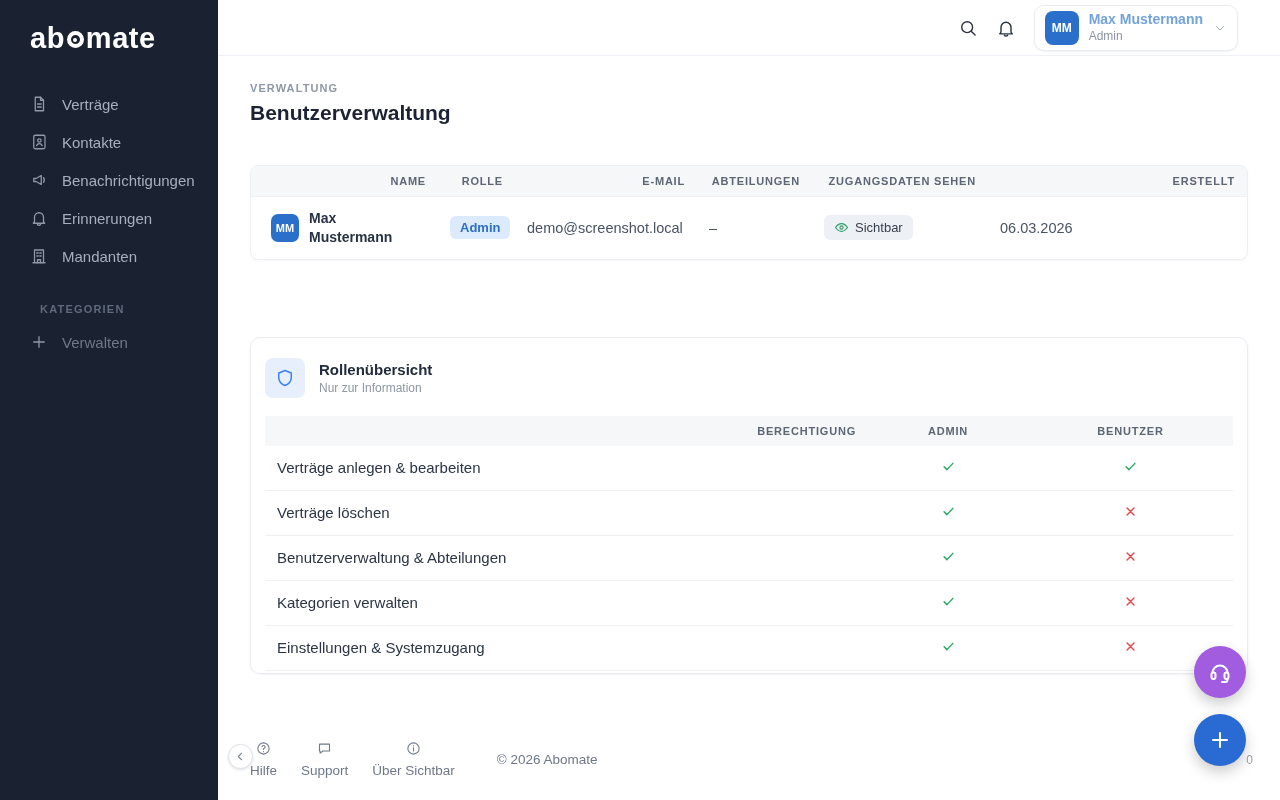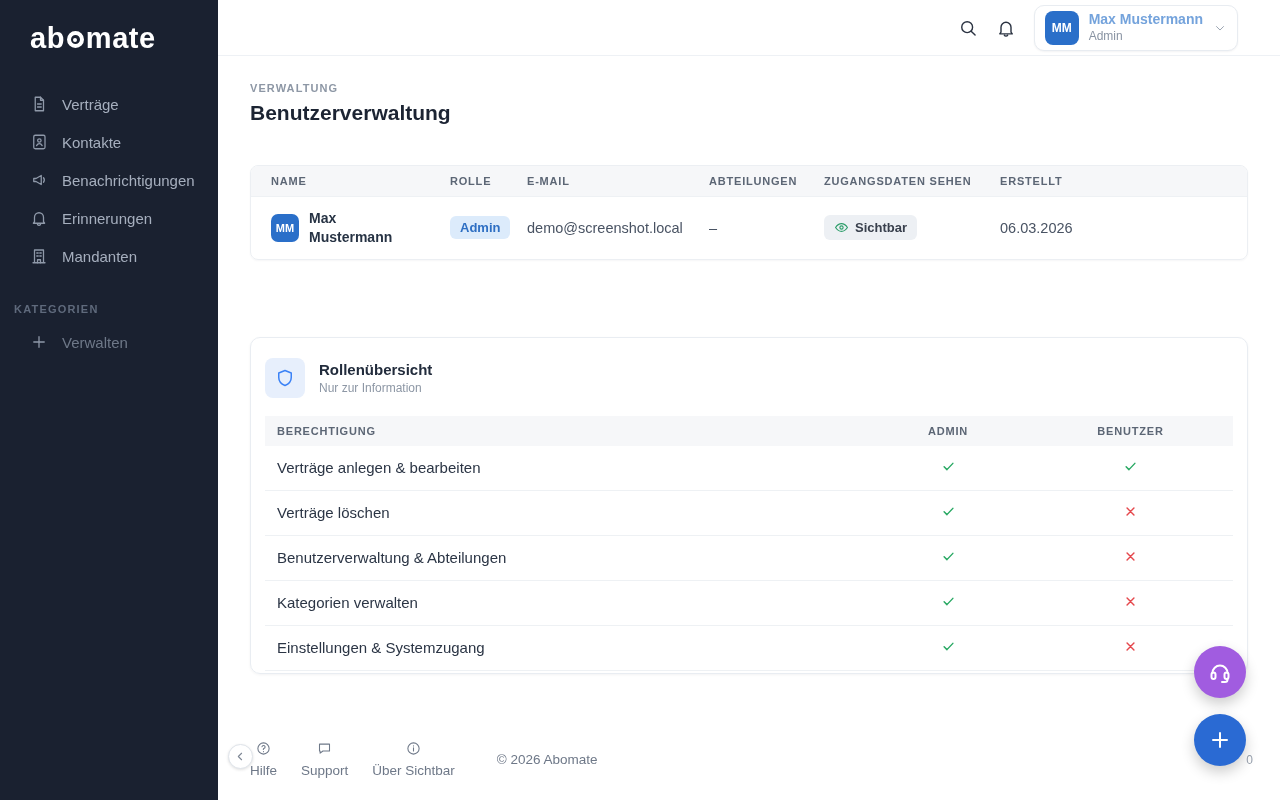--- a/index.html
+++ b/index.html
@@ -7,21 +7,21 @@
   .app { display:flex; width:1280px; height:800px; position:relative; background:#fff; }
 
   
   .sidebar { width:218px; flex-shrink:0; background:#1a2130; color:#a6afbe; display:flex; flex-direction:column; }
   .logo { padding:22px 0 30px 30px; font-size:29px; font-weight:800; color:#fff; letter-spacing:.5px; display:flex; align-items:center; }
   .logo-o { display:inline-block; width:17px; height:17px; border:4.5px solid #fff; border-radius:50%; margin:0 2px; position:relative; top:1px; }
   .logo-o::after { content:""; position:absolute; left:50%; top:50%; width:4px; height:4px; margin:-2px 0 0 -2px; background:#fff; border-radius:50%; }
   .nav-item { display:flex; align-items:center; gap:14px; padding:10px 30px; font-size:15px; color:#a6afbe; cursor:pointer; text-decoration:none; }
   .nav-item .icon { color:#8f99a9; }
   .nav-item.cat { color:#6e7888; }
-  .section-label { padding:28px 14px 8px; font-size:11px; letter-spacing:1.2px; color:#5f6a7c; font-weight:700; }
+  .section-label { padding:28px 40px 8px; font-size:11px; letter-spacing:1.2px; color:#5f6a7c; font-weight:700; }
 
   
   .icon { display:inline-flex; align-items:center; justify-content:center; }
   .icon svg { width:18px; height:18px; stroke:currentColor; fill:none; stroke-width:1.7; stroke-linecap:round; stroke-linejoin:round; }
 
   
   .main { flex:1; display:flex; flex-direction:column; min-width:0; }
   .topbar { height:56px; flex-shrink:0; display:flex; align-items:center; justify-content:flex-end; gap:18px; padding-right:42px; border-bottom:1px solid #eef1f5; background:#fff; }
   .topbar-btn { background:none; border:none; cursor:pointer; color:#2b3342; display:flex; }
   .topbar-btn svg { width:20px; height:20px; }
@@ -31,32 +31,32 @@
   .chip-name { color:#74a3dc; font-weight:700; font-size:14px; }
   .chip-role { color:#8a94a3; font-size:12px; }
   .chev { color:#9aa3b0; } .chev svg { width:14px; height:14px; }
 
   
   .content { flex:1; padding:26px 32px 0; display:flex; flex-direction:column; }
   .eyebrow { font-size:11px; color:#8d97a5; font-weight:700; letter-spacing:1.1px; }
   .page-title { font-size:21px; color:#1c2433; font-weight:800; margin-top:7px; }
 
   table { width:100%; border-collapse:collapse; table-layout:fixed; }
-  thead th { background:#f6f7f9; font-size:11px; letter-spacing:.8px; color:#5c6675; font-weight:700; text-align:left; padding:9px 12px; white-space:nowrap; }
+  thead th { background:#f6f7f9; font-size:11px; letter-spacing:.8px; color:#5c6675; font-weight:700; text-align:right; padding:9px 12px; white-space:nowrap; }
 
   
   .users-card { margin-top:40px; border:1px solid #eceff3; border-radius:8px; overflow:hidden; box-shadow:0 1px 2px rgba(16,24,40,.04); }
   .users-card th:first-child, .users-card td:first-child { padding-left:20px; }
   .users-card tbody td { padding:12px; border-top:1px solid #eef1f4; font-size:14.5px; color:#495363; vertical-align:middle; }
   .cell-name { display:flex; align-items:center; gap:10px; }
   .row-avatar { width:28px; height:28px; flex-shrink:0; border-radius:7px; background:#2a6fc9; color:#fff; font-weight:700; font-size:11px; display:inline-flex; align-items:center; justify-content:center; }
   .user-name { font-weight:700; color:#273344; font-size:14px; line-height:1.35; max-width:92px; display:inline-block; }
   .badge-admin { background:#dcebfb; color:#2e6fc3; font-size:13px; font-weight:700; padding:4px 10px; border-radius:6px; display:inline-block; }
   .cell-dash { color:#6b7382; }
-  .badge-visible { background:#edf0f4; color:#39404d; font-size:13px; font-weight:700; padding:5px 10px; border-radius:6px; display:inline-flex; align-items:center; gap:6px; }
+  .badge-visible { background:#edf0f4; color:#39404d; font-size:13px; font-weight:400; padding:5px 10px; border-radius:6px; display:inline-flex; align-items:center; gap:6px; }
   .eye { color:#2e9e6b; } .eye svg { width:15px; height:15px; stroke-width:1.8; }
   .cell-date { color:#3c4656; }
 
   
   .roles-card { margin-top:77px; border:1px solid #e9edf2; border-radius:10px; padding:20px 14px 2px; box-shadow:0 1px 3px rgba(16,24,40,.05); }
   .roles-head { display:flex; gap:14px; align-items:center; margin-bottom:18px; }
   .roles-iconbox { width:40px; height:40px; border-radius:8px; background:#e7effc; display:flex; align-items:center; justify-content:center; color:#3b82f6; }
   .roles-iconbox svg { width:20px; height:20px; stroke-width:1.8; }
   .roles-title { font-size:15px; font-weight:700; color:#222c3c; }
   .roles-sub { font-size:12px; color:#8d97a5; margin-top:3px; }

